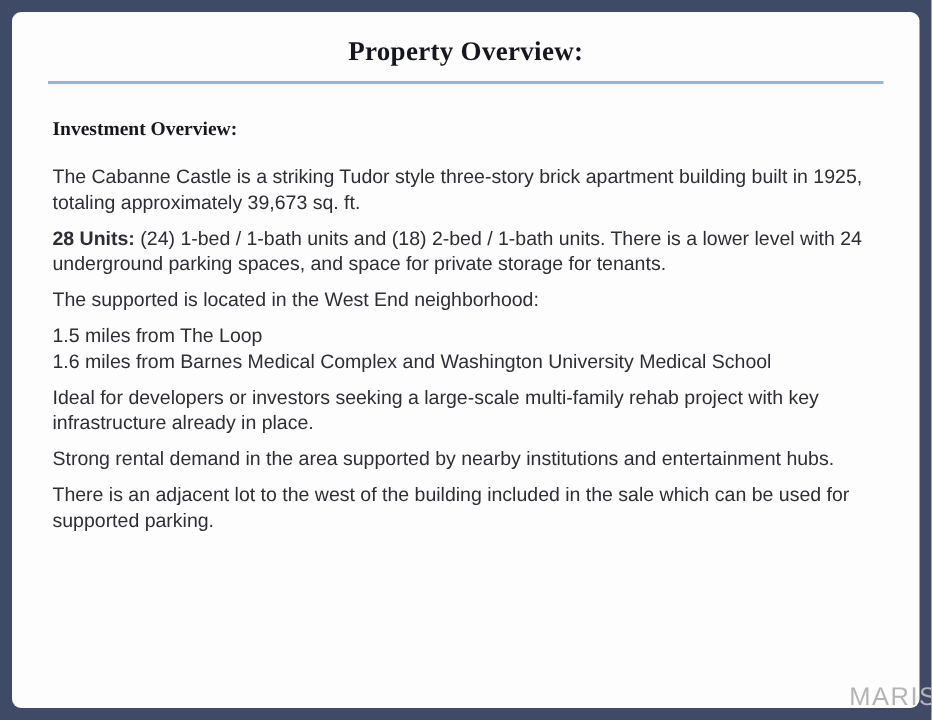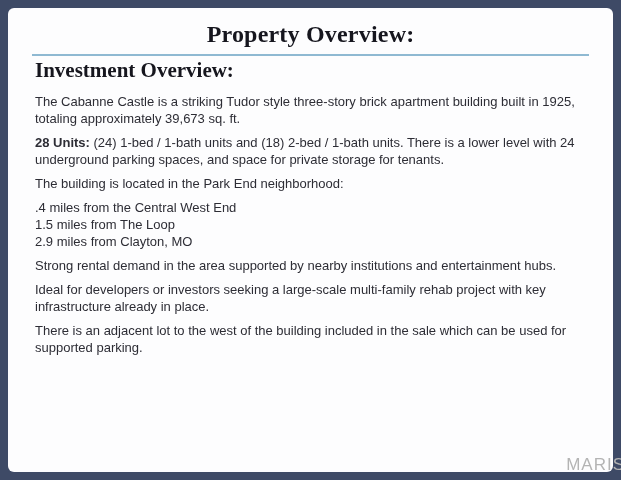--- a/index.html
+++ b/index.html
@@ -20,38 +20,38 @@
     width: 100%; height: 100%;
     background: var(--page-bg, #fdfdfe);
     border-radius: 6px;
     padding-top: 15px;
     position: relative;
   }
   .page-title {
     text-align: center;
     font-family: "Liberation Serif", serif;
     font-weight: bold;
-    font-size: 24px;
+    font-size: 18px;
     line-height: 22px;
     letter-spacing: 0.2px;
     color: var(--heading-text, #16161e);
   }
   .title-divider {
     height: 2px;
     background: var(--divider, #8fb9d2);
     margin: 9px 24px 0 24px;
     border: none;
   }
   .section-heading {
     font-family: "Liberation Serif", serif;
     font-weight: bold;
-    font-size: 21px;
+    font-size: 13px;
     line-height: 20px;
     color: var(--heading-text, #16161e);
-    margin: 4px 28px 0 27px;
+    margin: 20px 28px 0 27px;
   }
   .content {
     margin: 13px 28px 0 27px;
     font-size: 13px;
     line-height: 17px;
     color: var(--body-text, #2d2d35);
     max-width: 548px;
   }
   .content p { margin: 0 0 7px 0; }
   .content strong { font-weight: bold; }
@@ -74,28 +74,27 @@
   <div class="page">
 
     <div class="page-title">Property Overview:</div>
     <div class="title-divider"></div>
 
     <div class="section-heading">Investment Overview:</div>
 
     <div class="content">
       <p>The Cabanne Castle is a striking Tudor style three-story brick apartment building built in 1925, totaling approximately 39,673 sq. ft.</p>
       <p><strong>28 Units:</strong> <span>(24) 1-bed / 1-bath units and (18) 2-bed / 1-bath units. There is a lower level with 24 underground parking spaces, and space for private storage for tenants.</span></p>
-      <p>The building is located in the Park End neighborhood:</p>
+      <p>The supported is located in the West End neighborhood:</p>
 
       <div class="distance-list">
-        <div>.4 miles from the Central West End</div>
         <div>1.5 miles from The Loop</div>
-        <div>2.9 miles from Clayton, MO</div>
+        <div>1.6 miles from Barnes Medical Complex and Washington University Medical School</div>
       </div>
 
+      <p>Ideal for developers or investors seeking a large-scale multi-family rehab project with key infrastructure already in place.</p>
       <p>Strong rental demand in the area supported by nearby institutions and entertainment hubs.</p>
-      <p>Ideal for developers or investors seeking a large-scale multi-family rehab project with key infrastructure already in place.</p>
       <p>There is an adjacent lot to the west of the building included in the sale which can be used for supported parking.</p>
     </div>
 
   </div>
   <div class="watermark">MARIS</div>
 </div>
 
 </body></html>

